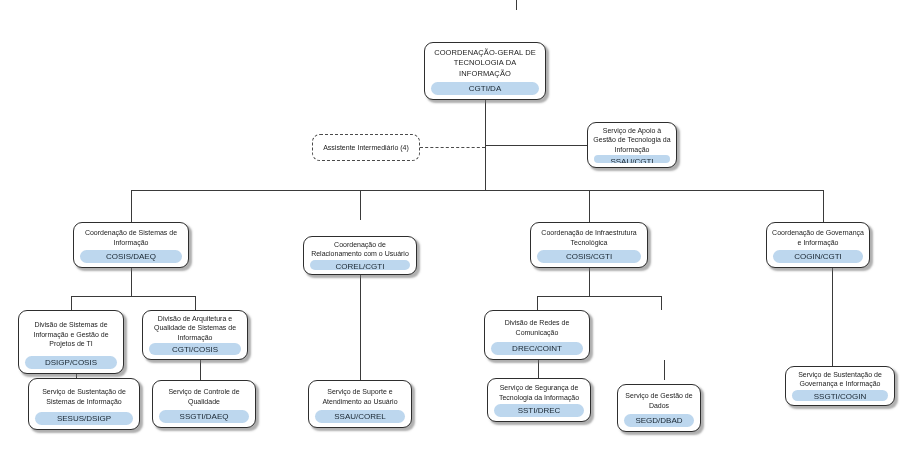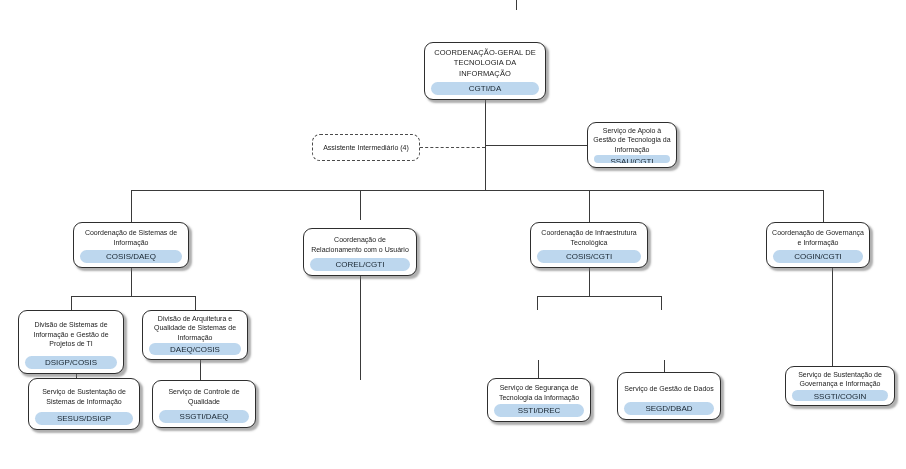--- a/index.html
+++ b/index.html
@@ -104,21 +104,21 @@
   <div class="node" style="left:587px;top:122px;width:90px;height:46px">
     <div class="node-title">Serviço de Apoio à Gestão de Tecnologia da Informação</div>
     <div class="badge">SSAU/CGTI</div>
   </div>
 
   <div class="node" style="left:73px;top:222px;width:116px;height:46px">
     <div class="node-title">Coordenação de Sistemas de Informação</div>
     <div class="badge">COSIS/DAEQ</div>
   </div>
 
-  <div class="node" style="left:303px;top:228px;width:114px;height:48px">
+  <div class="node" style="left:303px;top:236px;width:114px;height:39px">
     <div class="node-title">Coordenação de Relacionamento com o Usuário</div>
     <div class="badge">COREL/CGTI</div>
   </div>
 
   <div class="node" style="left:530px;top:222px;width:118px;height:46px">
     <div class="node-title">Coordenação de Infraestrutura Tecnológica</div>
     <div class="badge">COSIS/CGTI</div>
   </div>
 
   <div class="node" style="left:766px;top:222px;width:104px;height:46px">
@@ -126,42 +126,50 @@
     <div class="badge">COGIN/CGTI</div>
   </div>
 
   <div class="node" style="left:18px;top:310px;width:106px;height:64px">
     <div class="node-title">Divisão de Sistemas de Informação e Gestão de Projetos de TI</div>
     <div class="badge">DSIGP/COSIS</div>
   </div>
 
   <div class="node" style="left:142px;top:310px;width:106px;height:50px">
     <div class="node-title">Divisão de Arquitetura e Qualidade de Sistemas de Informação</div>
-    <div class="badge">DAEQ/COSIS</div>
+    <div class="badge">CGTI/COSIS</div>
   </div>
 
+  <div class="node" style="left:484px;top:310px;width:106px;height:50px">
+    <div class="node-title">Divisão de Redes de Comunicação</div>
+    <div class="badge">DREC/COINT</div>
+  </div>
 
 
   <div class="node" style="left:28px;top:378px;width:112px;height:52px">
     <div class="node-title">Serviço de Sustentação de Sistemas de Informação</div>
     <div class="badge">SESUS/DSIGP</div>
   </div>
 
   <div class="node" style="left:152px;top:380px;width:104px;height:48px">
     <div class="node-title">Serviço de Controle de Qualidade</div>
     <div class="badge">SSGTI/DAEQ</div>
   </div>
 
+  <div class="node" style="left:308px;top:380px;width:104px;height:48px">
+    <div class="node-title">Serviço de Suporte e Atendimento ao Usuário</div>
+    <div class="badge">SSAU/COREL</div>
+  </div>
 
   <div class="node" style="left:487px;top:378px;width:104px;height:44px">
     <div class="node-title">Serviço de Segurança de Tecnologia da Informação</div>
     <div class="badge">SSTI/DREC</div>
   </div>
 
-  <div class="node" style="left:617px;top:372px;width:104px;height:48px">
+  <div class="node" style="left:617px;top:384px;width:84px;height:48px">
     <div class="node-title">Serviço de Gestão de Dados</div>
     <div class="badge">SEGD/DBAD</div>
   </div>
 
   <div class="node" style="left:785px;top:366px;width:110px;height:40px">
     <div class="node-title">Serviço de Sustentação de Governança e Informação</div>
     <div class="badge">SSGTI/COGIN</div>
   </div>
 
 </div>

